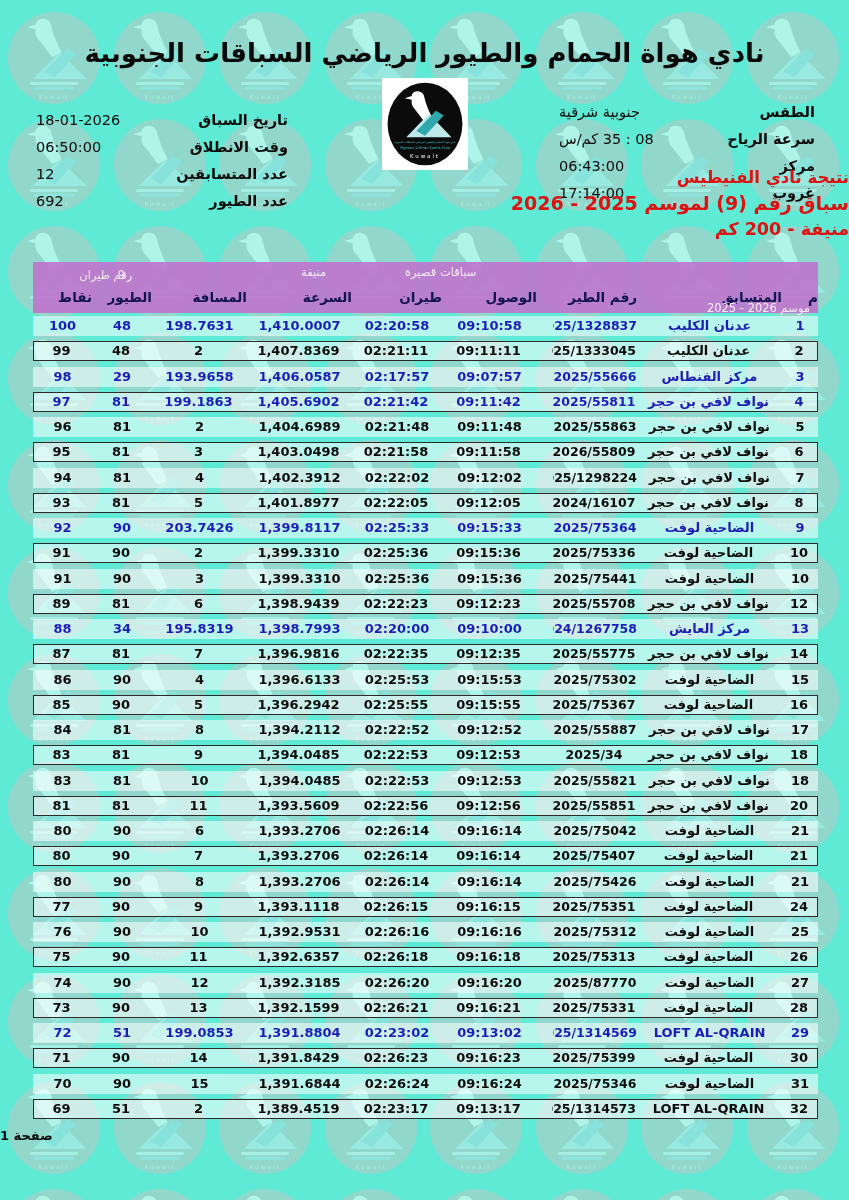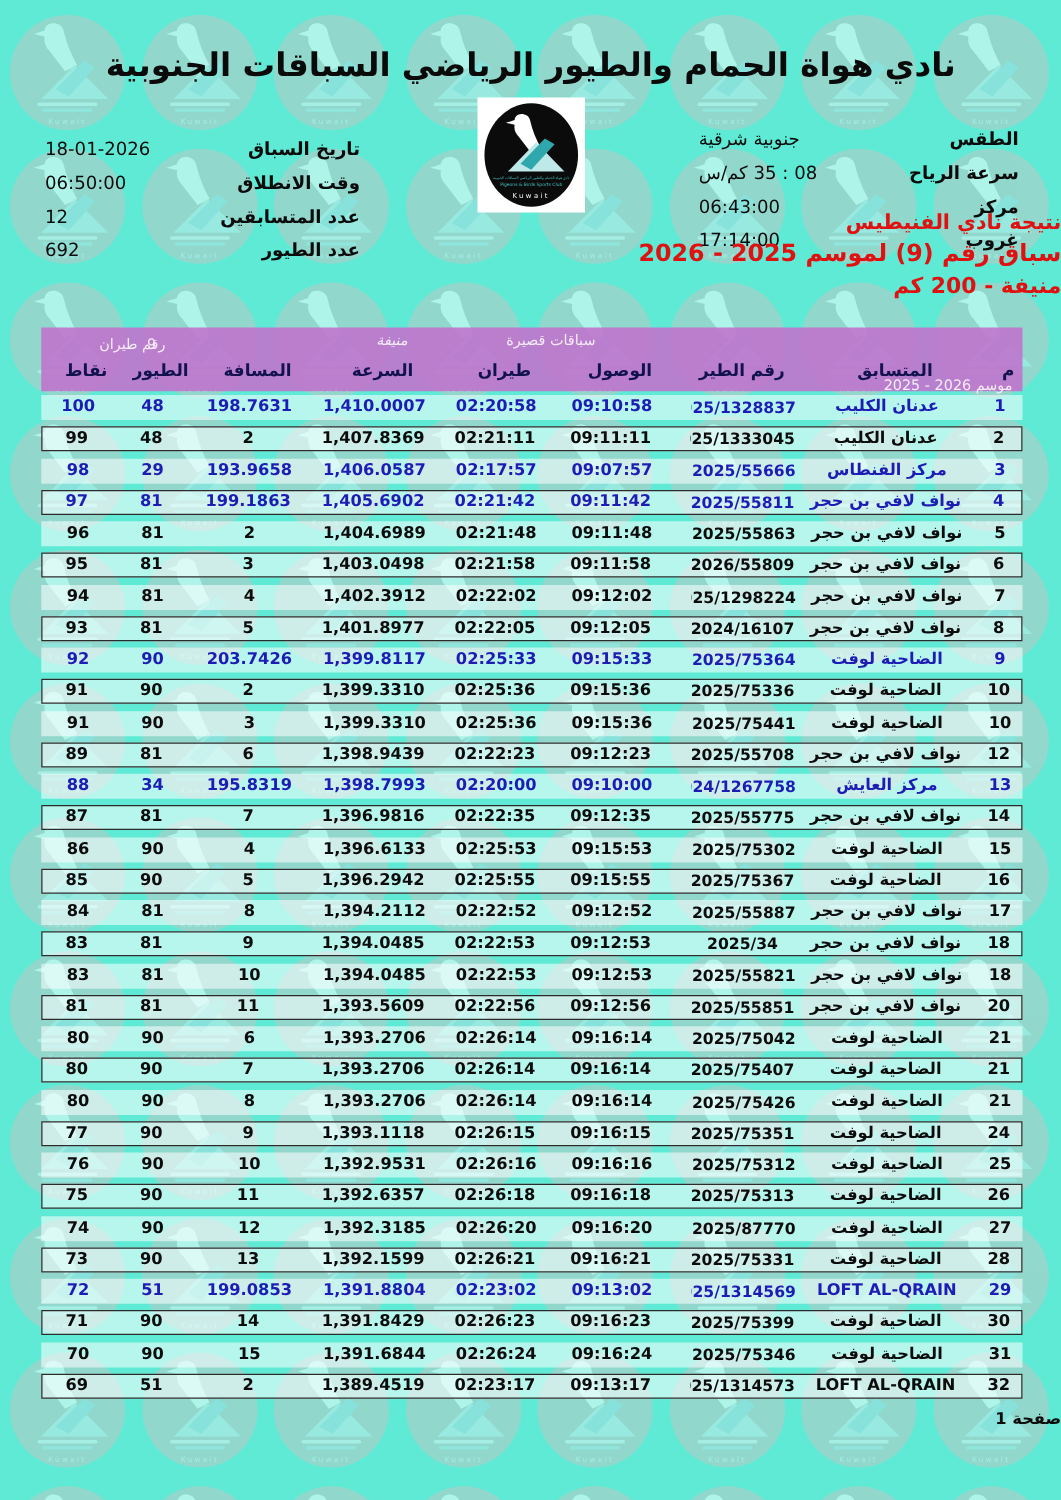--- a/index.html
+++ b/index.html
@@ -40,39 +40,39 @@
   .red-head .l2{font-size:19px;line-height:27px;}
   .red-head .l3{font-size:17.5px;line-height:25px;}
 
   
   .rtable{position:absolute;top:262px;right:31px;width:785px;}
   .thead{background:rgba(190,118,205,.92);}
   .band-top{position:relative;height:22px;font-size:11.5px;color:#f5ecf7;}
   .band-top span{position:absolute;top:3px;white-space:nowrap;}
   .b-season{right:8px;margin-top:36px;}
   .b-cat{left:372px;}
-  .b-station{left:268px;font-style:italic;}
+  .b-station{left:268px;}
   .b-raceno{left:92px;}
   .grid{display:grid;grid-template-columns:36px 145px 100px 95px 90px 105px 95px 60px 59px;}
   .head-row{height:29px;line-height:26px;font-size:13.5px;font-weight:bold;color:#12124e;}
-  .head-row .cell{text-align:center;padding-left:13px;}
+  .head-row .cell{padding-left:13px;}
   .rows .row{
     display:grid;grid-template-columns:36px 145px 100px 95px 90px 105px 95px 60px 59px;
     height:20px;line-height:20px;margin-bottom:5.25px;box-sizing:border-box;
     font-size:13px;font-weight:bold;color:#0c0c0c;background:rgba(255,255,255,.55);
   }
   .rows .row:first-child{margin-top:3px;}
   .rows .row:nth-child(even){border:1px solid #2b2b2b;line-height:18px;}
   .rows .row.hl{color:#1d1db5;}
   .rows .cell{text-align:center;white-space:nowrap;overflow:hidden;}
   .rows .c-ring{font-size:12.5px;margin-left:16px;}
   .rows .c-name{font-size:13px;}
 
   
-  .footer{position:absolute;top:1128px;left:0;width:100%;text-align:right;
+  .footer{position:absolute;top:1128px;left:0;width:100%;text-align:left;
     font-size:13px;font-weight:bold;color:#0b0b0b;}
 </style>
 </head>
 <body>
 
 <div class="page">
   <div id="watermark">
       <svg class="wm-tile" viewBox="0 0 100 100" width="96" height="96" style="left: 6px; top: 10px;">
     <circle cx="50" cy="50" r="48" fill="#c6c6c6"></circle>
     <path d="M38 9 c-4 0 -7 3 -7 6 l-9 3 9 2 c-1 5 1 9 4 12 l13 17 10 -5 c-5 -9 -9 -19 -11 -28 c-1 -5 -5 -7 -9 -7 z" fill="#ffffff"></path>

